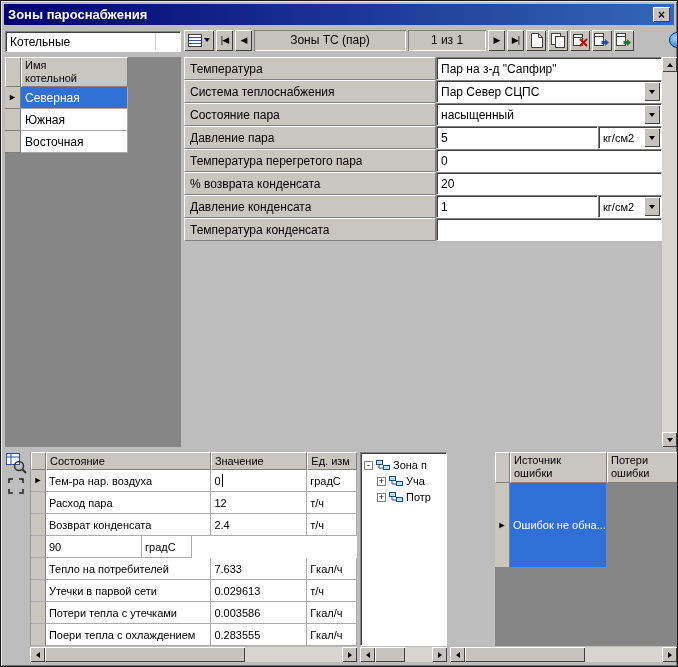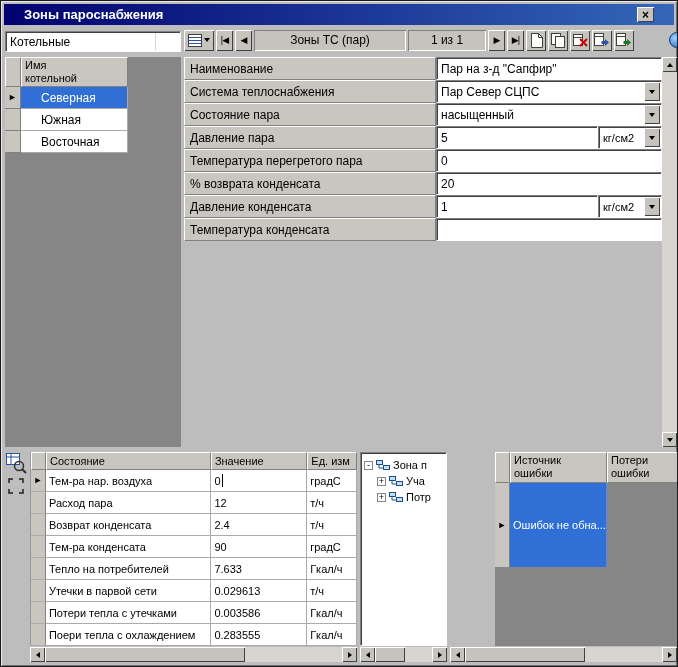--- a/index.html
+++ b/index.html
@@ -3,21 +3,21 @@
 <meta charset="utf-8">
 <style>
   *{box-sizing:border-box;margin:0;padding:0;}
   body{margin:0;background:#8f959c;font-family:"Liberation Sans",sans-serif;}
   .window{position:relative;width:678px;height:667px;background:#bdbdbd;border:1px solid #1a1a1a;
           box-shadow:inset 1px 1px 0 #e9e9e9, inset -1px -1px 0 #6f6f6f;overflow:hidden;}
 
   
   .titlebar{position:absolute;left:3px;top:3px;right:3px;height:21px;
             background:linear-gradient(90deg,#010170,#3467b8);
-            display:flex;align-items:center;padding:0 20px;}
+            display:flex;align-items:center;padding:0 4px;}
   .titlebar-text{color:#fff;font-size:13px;font-weight:bold;flex:1;white-space:nowrap;}
   .close-btn{width:17px;height:15px;background:#c6c3bd;
              box-shadow:inset 1px 1px 0 #fff,inset -1px -1px 0 #404040;
              display:flex;align-items:center;justify-content:center;
              font-size:12px;font-weight:bold;color:#000;cursor:default;}
 
   
   .btn{background:#c6c3bd;box-shadow:inset 1px 1px 0 #fff,inset -1px -1px 0 #404040;
        display:flex;align-items:center;justify-content:center;}
   .input{background:#fff;border:1px solid #808080;border-bottom-color:#fff;border-right-color:#fff;
@@ -35,21 +35,21 @@
   .boiler-combo .split{position:absolute;right:24px;top:1px;bottom:1px;width:1px;background:#d6d3cd;}
   .left-grid-area{position:absolute;left:4px;top:56px;width:176px;height:390px;background:#868686;}
   .bgrid-header-row{display:flex;height:30px;}
   .hcell{background:#c9c6c0;border:1px solid #808080;border-top-color:#fff;border-left-color:#fff;}
   .bgrid-marker-h{width:16px;}
   .bgrid-name-h{width:107px;font-size:11px;line-height:13px;padding:1px 3px;color:#000;}
   .bgrid-row{display:flex;height:22px;}
   .bgrid-marker{width:16px;background:#c9c6c0;border-right:1px solid #808080;border-bottom:1px solid #808080;
                 display:flex;align-items:center;justify-content:center;}
   .bgrid-name{width:107px;background:#fff;border-right:1px solid #a9a9a9;border-bottom:1px solid #a9a9a9;
-              font-size:12px;display:flex;align-items:center;padding-left:20px;}
+              font-size:12px;display:flex;align-items:center;padding-left:4px;}
   .bgrid-row.selected .bgrid-name{background:#2f6fd6;color:#fff;}
   .marker{font-size:9px;color:#000;line-height:1;}
 
   
   .toolbar{position:absolute;left:183px;top:26px;width:494px;height:26px;
            display:flex;align-items:center;gap:2px;overflow:hidden;}
   .menu-btn{width:30px;height:21px;gap:2px;}
   .nav-btn{width:17px;height:21px;font-size:9px;letter-spacing:-1px;}
   .tool-box{height:21px;background:#c6c3bd;box-shadow:inset 1px 1px 0 #808080,inset -1px -1px 0 #fff;
             display:flex;align-items:center;justify-content:center;font-size:12px;white-space:nowrap;}
@@ -223,21 +223,21 @@
         <rect x="0.5" y="0.5" width="9" height="12" fill="#fff" stroke="#404040"></rect>
         <line x1="0.5" y1="3.5" x2="9.5" y2="3.5" stroke="#404040"></line>
         <path d="M7.5 8h3.5V6l4 3.5-4 3.5v-2H7.5z" fill="#1a7a2a"></path>
       </svg>
     </div>
     <div class="help-circle"></div>
   </div>
 
   <div class="form-area">
     <div class="form-row">
-      <div class="form-label">Наименование</div>
+      <div class="form-label">Температура</div>
       <div class="input val-full">
         <span>Пар на з-д "Сапфир"</span>
       </div>
     </div>
     <div class="form-row">
       <div class="form-label">Система теплоснабжения</div>
       <div class="input val-combo">
         <span>Пар Север СЦПС</span>
         <div class="combo-btn">
           <span class="tri-down"></span>
@@ -346,21 +346,20 @@
       <div class="pc c3">т/ч</div>
     </div>
     <div class="pgrid-row">
       <div class="pc m"></div>
       <div class="pc c1">Возврат конденсата</div>
       <div class="pc c2">2.4</div>
       <div class="pc c3">т/ч</div>
     </div>
     <div class="pgrid-row">
       <div class="pc m"></div>
-      <div class="pc c1">Тем-ра конденсата</div>
       <div class="pc c2">90</div>
       <div class="pc c3">градС</div>
     </div>
     <div class="pgrid-row">
       <div class="pc m"></div>
       <div class="pc c1">Тепло на потребителей</div>
       <div class="pc c2">7.633</div>
       <div class="pc c3">Гкал/ч</div>
     </div>
     <div class="pgrid-row">

